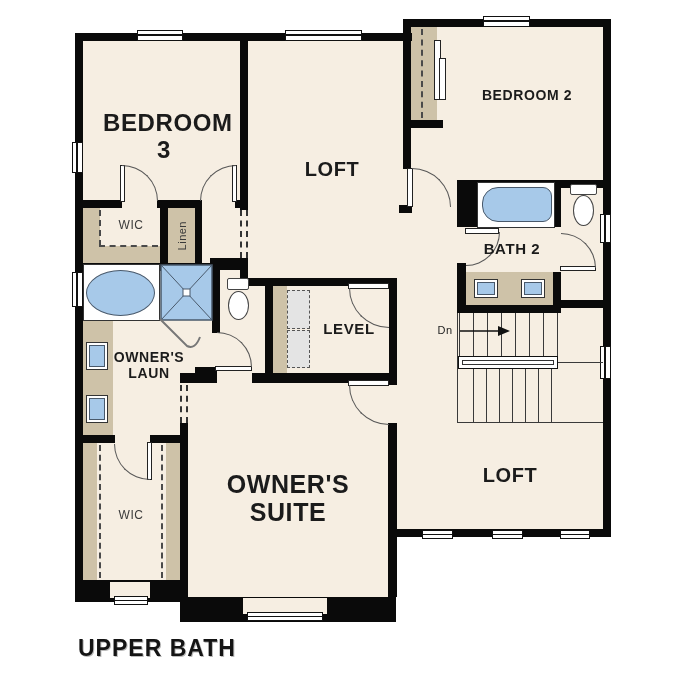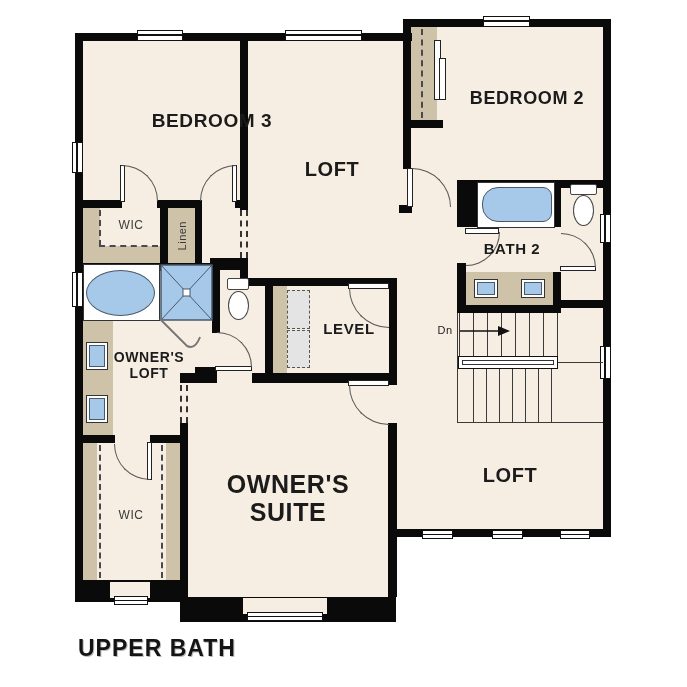--- a/index.html
+++ b/index.html
@@ -196,28 +196,28 @@
 
   <div class="leaf" style="left:348px;top:380px;width:41px;height:6px;"></div>
   <div class="arc arc-bl" style="left:349px;top:385px;width:40px;height:40px;"></div>
 
   <div class="leaf" style="left:215px;top:366px;width:37px;height:5px;"></div>
   <div class="arc arc-tr" style="left:217px;top:332px;width:35px;height:35px;"></div>
 
   <div class="leaf" style="left:147px;top:442px;width:5px;height:38px;"></div>
   <div class="arc arc-bl" style="left:114px;top:444px;width:36px;height:36px;"></div>
 
-  <div class="lbl" style="left:103px;top:110px;width:122px;font-size:19px;margin-left:48px;">BEDROOM 3</div>
+  <div class="lbl" style="left:103px;top:110px;width:122px;font-size:24px;">BEDROOM 3</div>
   <div class="lbl" style="left:296px;top:158px;width:72px;font-size:20px;">LOFT</div>
-  <div class="lbl" style="left:464px;top:88px;width:126px;font-size:18px;">BEDROOM 2</div>
+  <div class="lbl" style="left:464px;top:88px;width:126px;font-size:14px;">BEDROOM 2</div>
   <div class="lbl-sm" style="left:112px;top:218px;width:38px;font-size:12px;">WIC</div>
   <div class="lbl-sm flexc" style="left:168px;top:209px;width:27px;height:53px;font-size:11px;">
     <span class="vert">Linen</span>
   </div>
-  <div class="lbl" style="left:106px;top:350px;width:86px;font-size:14px;">OWNER'S LOFT</div>
+  <div class="lbl" style="left:106px;top:350px;width:86px;font-size:14px;">OWNER'S LAUN</div>
   <div class="lbl" style="left:480px;top:241px;width:64px;font-size:15px;">BATH 2</div>
   <div class="lbl" style="left:323px;top:321px;width:52px;font-size:15px;">LEVEL</div>
   <div class="lbl" style="left:226px;top:470px;width:124px;font-size:25px;">OWNER'S SUITE</div>
   <div class="lbl-sm" style="left:112px;top:508px;width:38px;font-size:12px;">WIC</div>
   <div class="lbl" style="left:474px;top:464px;width:72px;font-size:20px;">LOFT</div>
   <div class="lbl-sm" style="left:432px;top:324px;width:26px;font-size:11px;color:#222;">Dn</div>
 
   <div class="title" style="left:78px;top:635px;font-size:23px;">UPPER BATH</div>
 
 </div>

